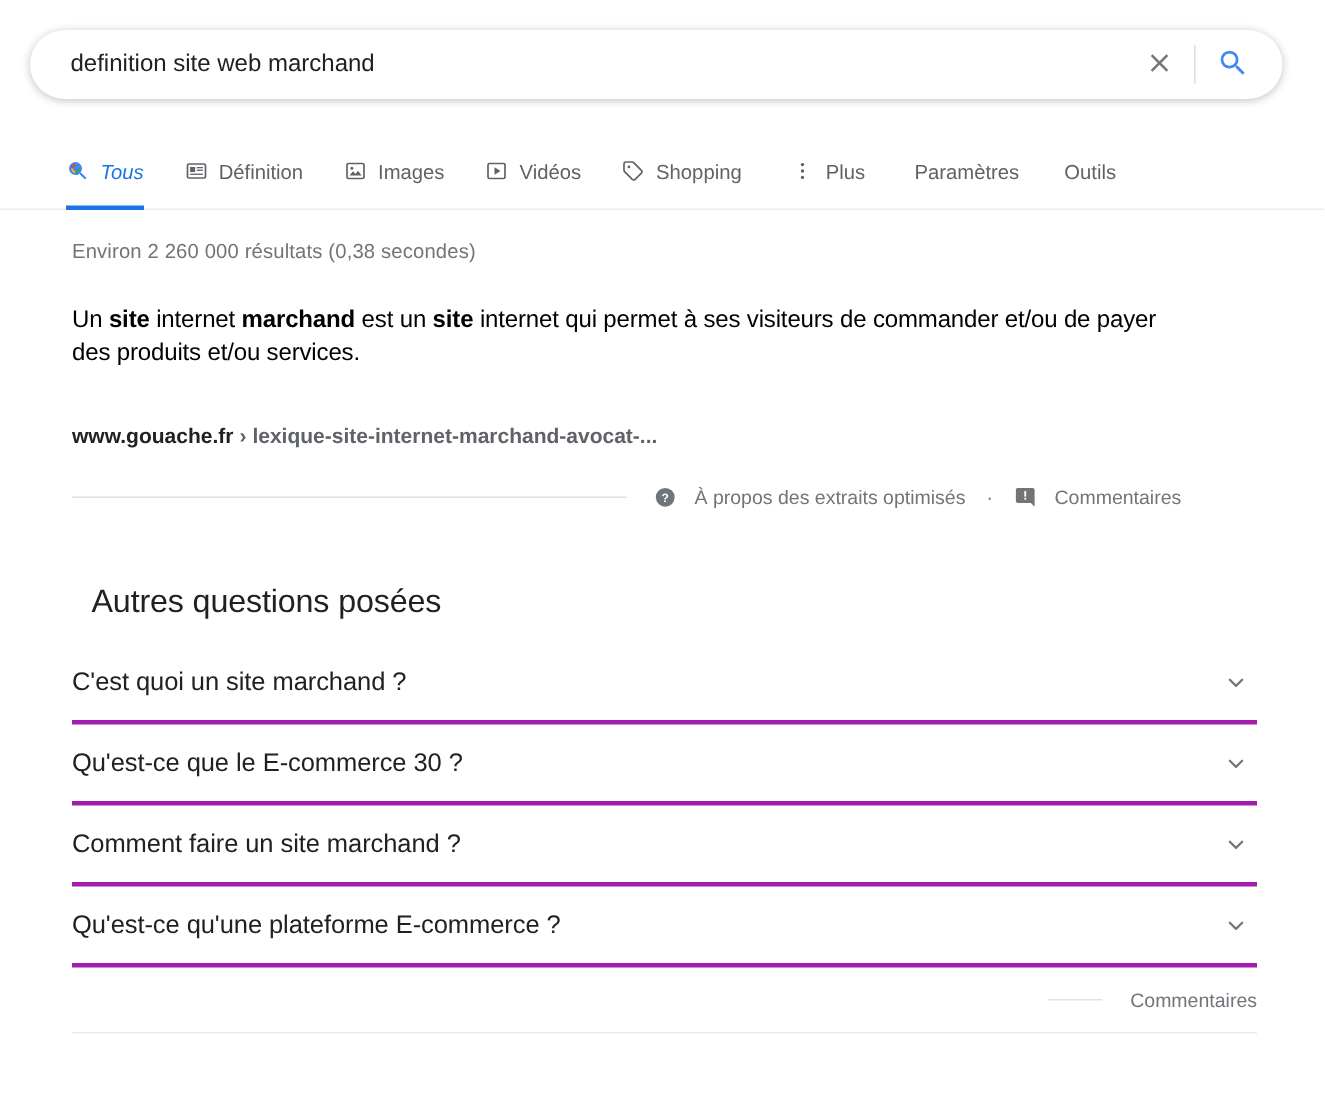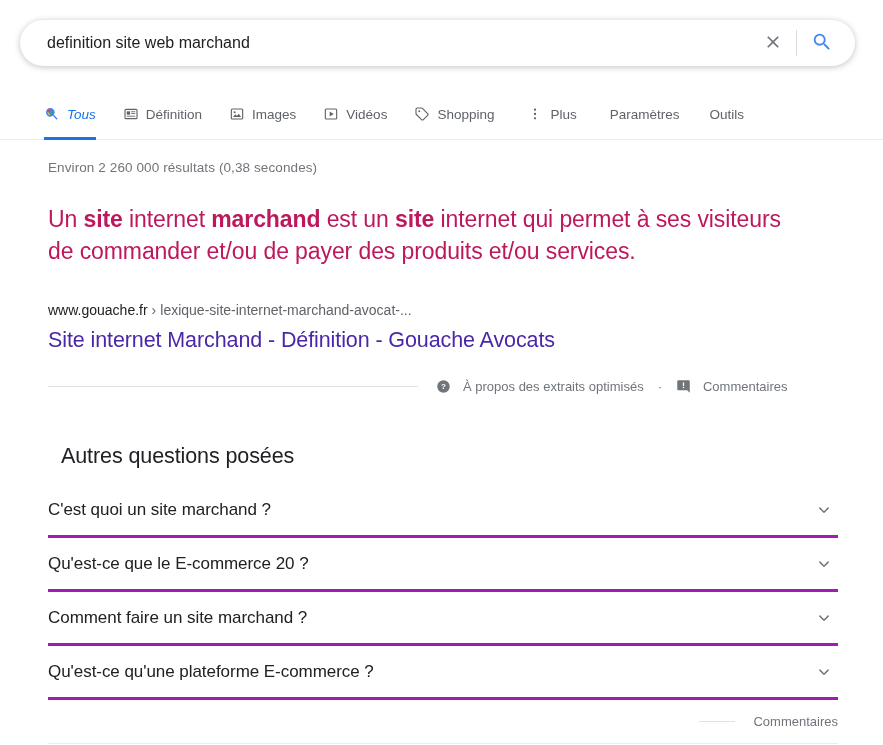--- a/index.html
+++ b/index.html
@@ -141,35 +141,36 @@
     color: #70757a;
     margin-top: 20px;
     letter-spacing: 0.1px;
   }
 
   .snippet {
     margin-top: 28px;
     max-width: 740px;
   }
   .snippet-text {
-    font-size: 23px;
-    line-height: 32px;
-    color: #be185d;
+    font-size: 16px;
+    line-height: 22px;
+    color: #000000;
     letter-spacing: -0.1px;
   }
   .snippet-text b {
     font-weight: bold;
   }
 
   .result-url-line {
     margin-top: 33px;
     font-size: 14px;
     line-height: 20px;
     white-space: nowrap;
     overflow: hidden;
+    font-weight: bold;
   }
   .url-domain { color: #202124; }
   .url-sep { color: #5f6368; padding: 0 4px; }
   .url-path { color: #5f6368; }
 
   .result-title {
     margin-top: 5px;
     font-size: 21.5px;
     line-height: 30px;
     color: #4a27a8;
@@ -389,21 +390,20 @@
 
   <div class="snippet">
     <div class="snippet-text">
       <span>Un </span><b>site</b><span> internet </span><b>marchand</b><span> est un </span><b>site</b><span> internet qui permet à ses visiteurs de commander et/ou de payer des produits et/ou services.</span>
     </div>
 
     <div class="result-url-line">
       <span class="url-domain">www.gouache.fr</span><span class="url-sep">›</span><span class="url-path">lexique-site-internet-marchand-avocat-...</span>
     </div>
 
-    <a class="result-title" href="#">Site internet Marchand - Définition - Gouache Avocats</a>
 
     <div class="snippet-footer">
       <div class="footer-rule"></div>
       <div class="footer-links">
         <span class="ficon">
           <svg width="15" height="15" viewBox="0 0 24 24" aria-hidden="true">
             <circle cx="12" cy="12" r="10" fill="#70757a"></circle>
             <text x="12" y="16.6" text-anchor="middle" font-size="13" font-family="Liberation Sans, sans-serif" font-weight="bold" fill="#ffffff">?</text>
           </svg>
         </span>
@@ -429,21 +429,21 @@
       <div class="paa-item">
         <span class="paa-q">C'est quoi un site marchand ?</span>
         <span class="paa-chevron">
           <svg width="18" height="18" viewBox="0 0 24 24" aria-hidden="true">
             <path d="M6.5 9.5 12 15l5.5-5.5" fill="none" stroke="#70757a" stroke-width="1.9" stroke-linecap="round" stroke-linejoin="round"></path>
           </svg>
         </span>
       </div>
 
       <div class="paa-item">
-        <span class="paa-q">Qu'est-ce que le E-commerce 20 ?</span>
+        <span class="paa-q">Qu'est-ce que le E-commerce 30 ?</span>
         <span class="paa-chevron">
           <svg width="18" height="18" viewBox="0 0 24 24" aria-hidden="true">
             <path d="M6.5 9.5 12 15l5.5-5.5" fill="none" stroke="#70757a" stroke-width="1.9" stroke-linecap="round" stroke-linejoin="round"></path>
           </svg>
         </span>
       </div>
 
       <div class="paa-item">
         <span class="paa-q">Comment faire un site marchand ?</span>
         <span class="paa-chevron">

